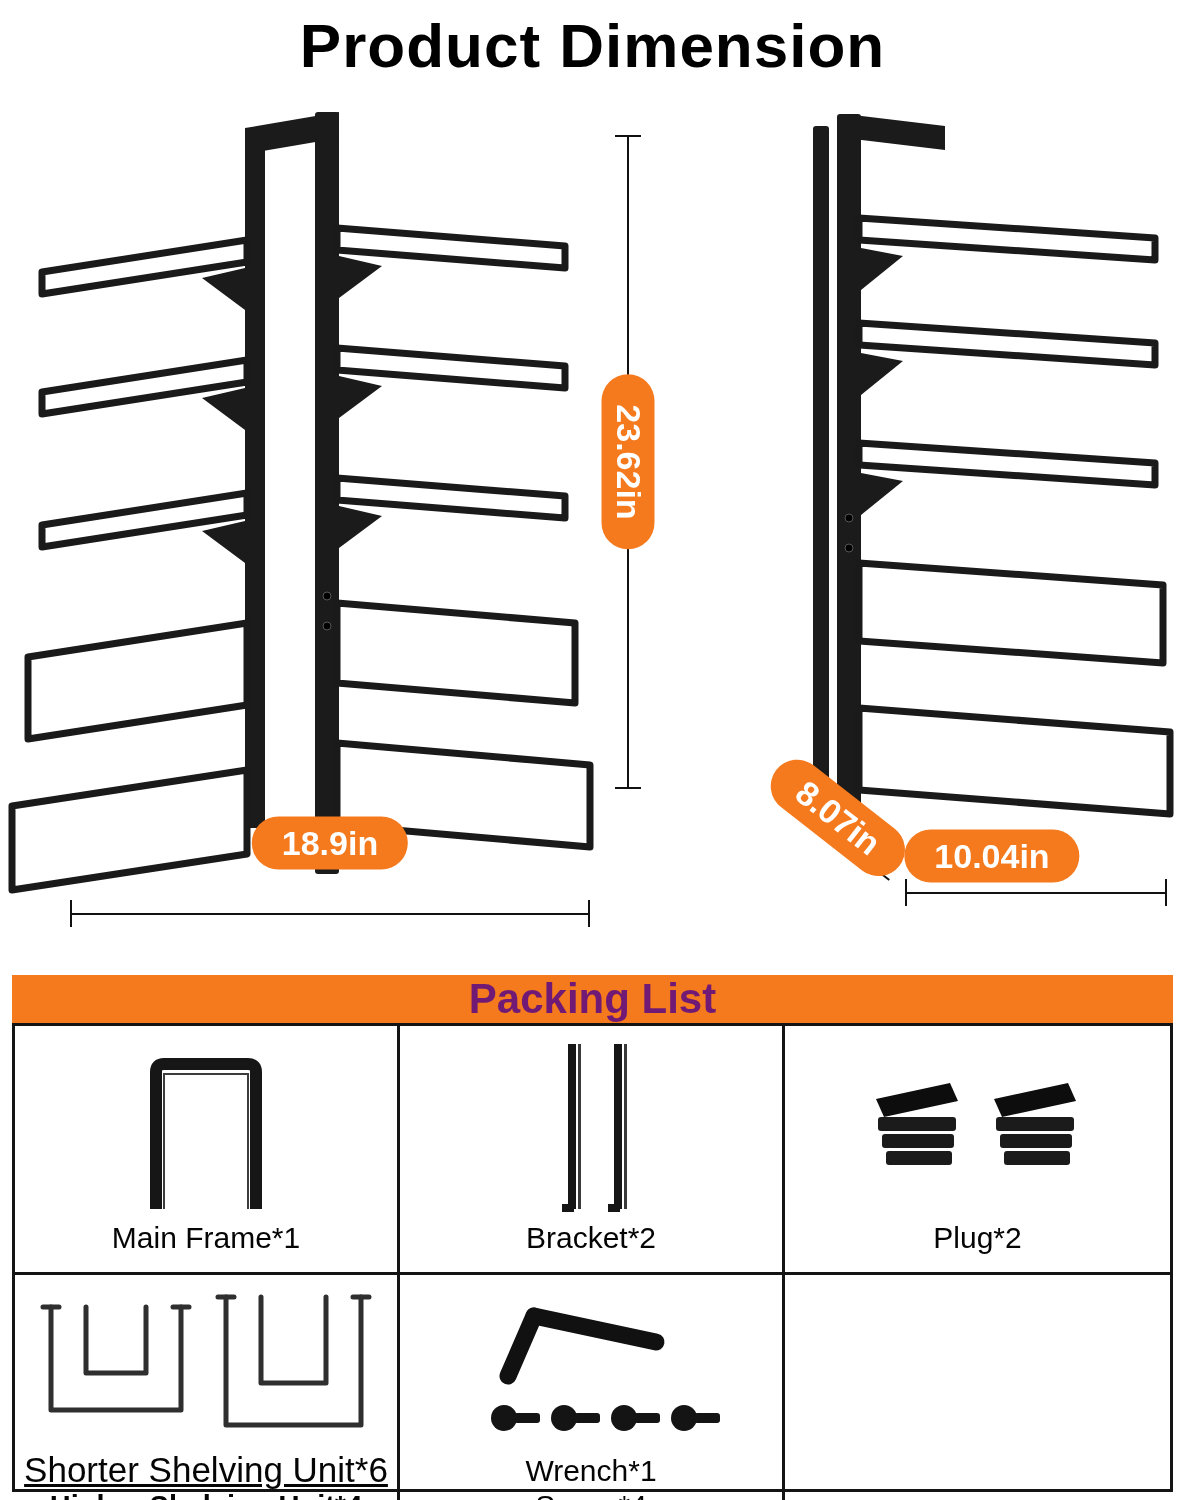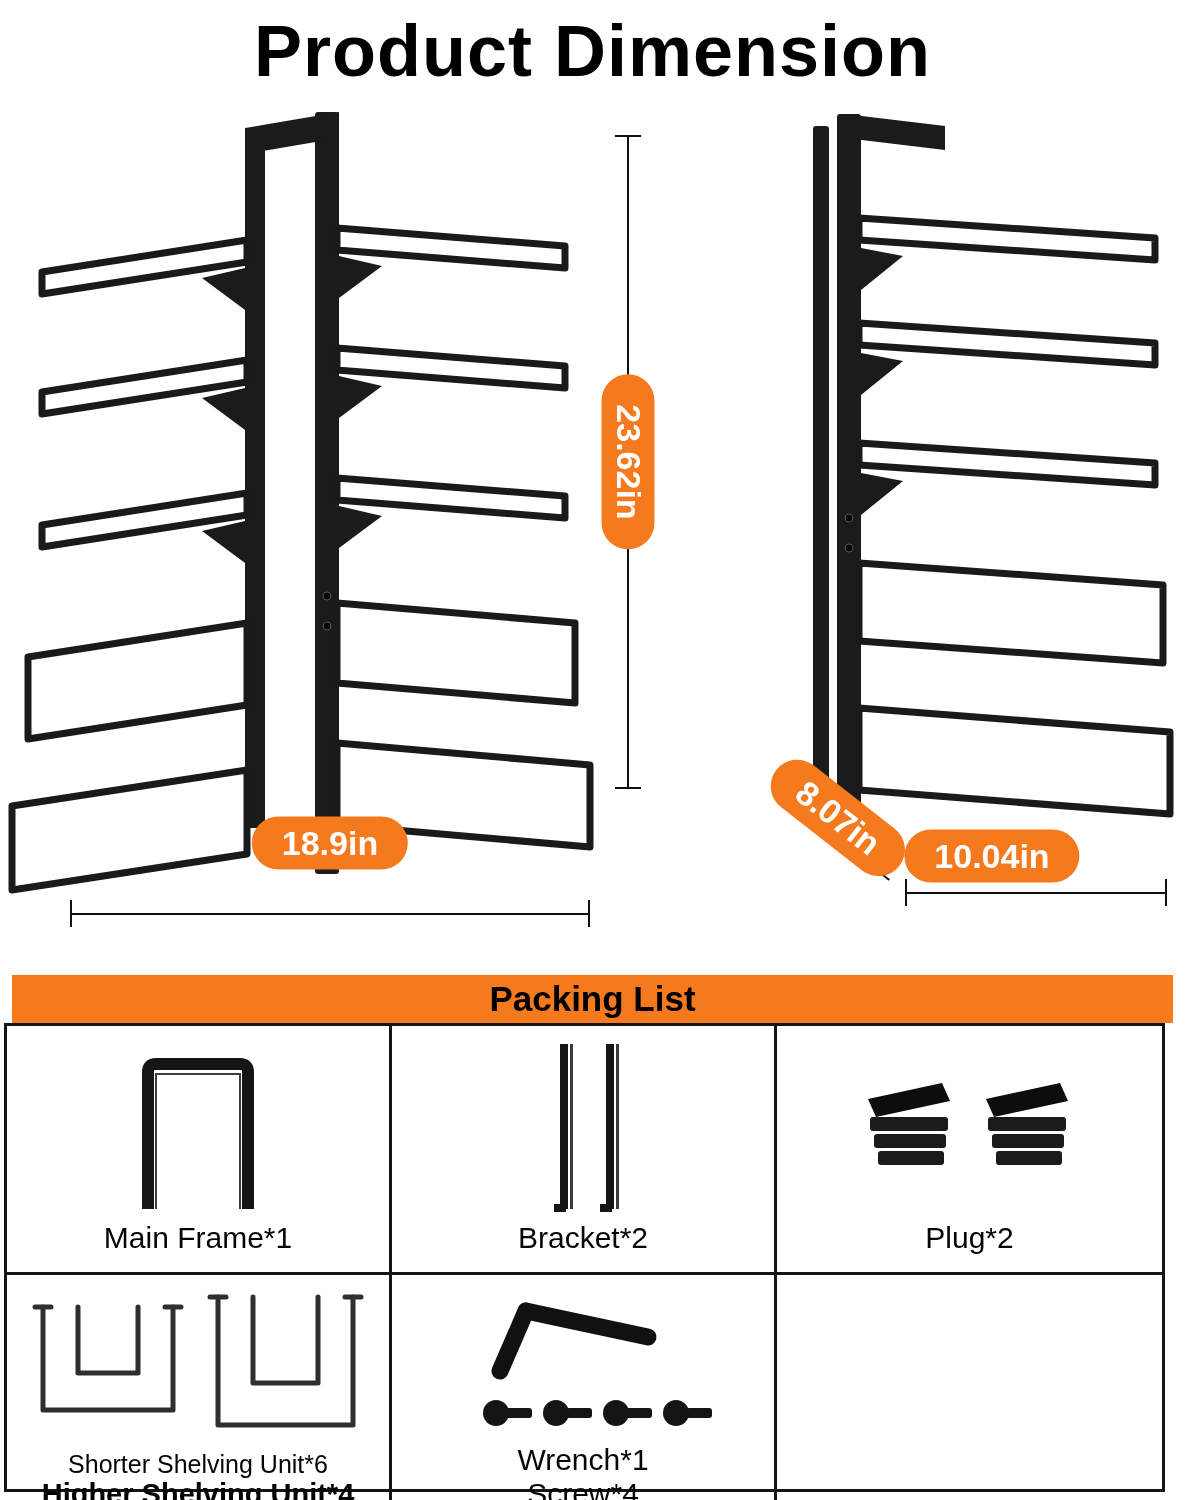--- a/index.html
+++ b/index.html
@@ -1,43 +1,43 @@
 <!DOCTYPE html>
 <html style="--accent: #F5791D;"><head>
 <meta charset="utf-8">
 <style>
   :root{ --accent:#F5791D; --ink:#141414; }
   *{box-sizing:border-box;}
   body{margin:0;background:#ffffff;}
   .page{position:relative;width:1185px;height:1500px;background:#fff;
         font-family:"Liberation Sans",sans-serif;overflow:hidden;}
   .abs{position:absolute;}
-  .title{width:100%;text-align:center;top:10px;font-size:72px;font-weight:bold;
+  .title{width:100%;text-align:center;top:10px;font-size:62px;font-weight:bold;
          letter-spacing:1px;color:#000;}
   .pill{background:var(--accent);color:#fff;font-weight:bold;font-size:34px;
         padding:7px 30px;border-radius:999px;white-space:nowrap;display:inline-block;}
   .dimline{background:#111;}
   .tick{background:#111;}
   .wire{fill:none;stroke:#1a1a1a;stroke-width:7;stroke-linejoin:round;stroke-linecap:round;}
   .wire-thin{fill:none;stroke:#2f2f2f;stroke-width:5;stroke-linejoin:round;stroke-linecap:round;}
   .solid{fill:#1b1b1b;}
   .plist-header{left:12px;top:975px;width:1161px;height:48px;background:var(--accent);
-        display:flex;align-items:center;justify-content:center;color:#000000;
-        font-size:35px;font-weight:bold;}
-  .plist-grid{left:4px;top:1023px;width:1161px;height:469px;display:grid;
+        display:flex;align-items:center;justify-content:center;color:#701a75;
+        font-size:42px;font-weight:bold;}
+  .plist-grid{left:12px;top:1023px;width:1161px;height:469px;display:grid;
         grid-template-columns:1fr 1fr 1fr;grid-template-rows:1fr 1fr;
         border:3px solid #141414;background:#fff;}
   .pcell{border-right:3px solid #141414;border-bottom:3px solid #141414;
         display:flex;flex-direction:column;align-items:center;justify-content:flex-end;
         padding:10px 6px 16px 6px;}
   .pcell:nth-child(3n){border-right:none;}
   .pcell:nth-child(n+4){border-bottom:none;}
   .pcell .art{flex:1;display:flex;align-items:center;justify-content:center;width:100%;}
   .plabel{font-size:30px;font-weight:500;color:#050505;text-align:center;line-height:1.15;}
-  .plabel.big{font-size:25px;}
+  .plabel.big{font-size:35px;text-decoration:underline;}
   .plabel.sub{font-size:29px;font-weight:600;}
 </style>
 </head>
 <body>
 
 <div class="page">
 
   <div class="abs title">Product Dimension</div>
 
   <div class="abs" style="left:0;top:98px;width:610px;height:850px">

